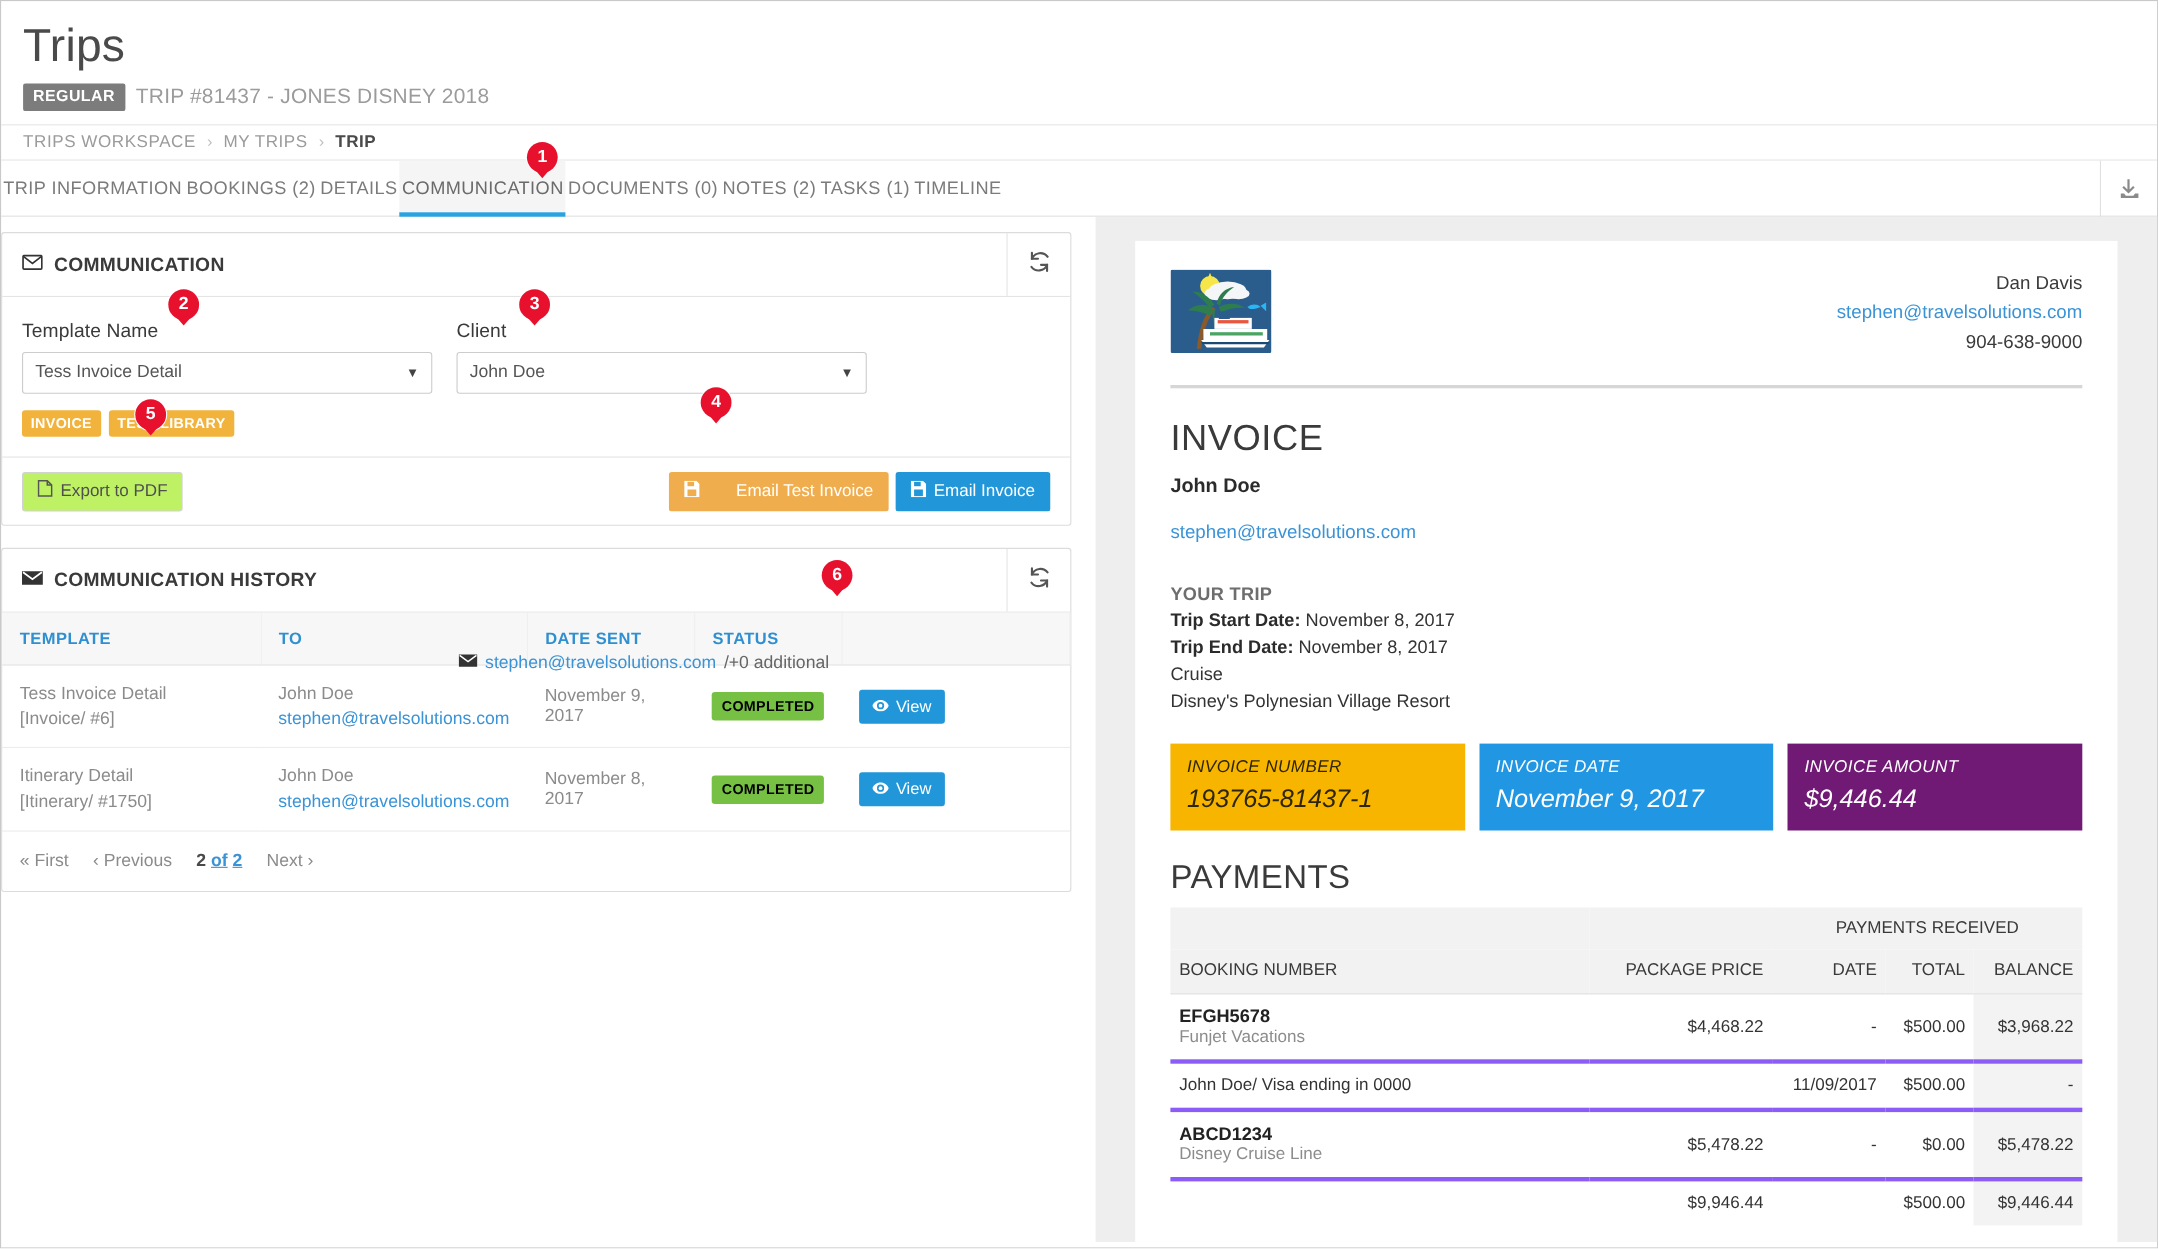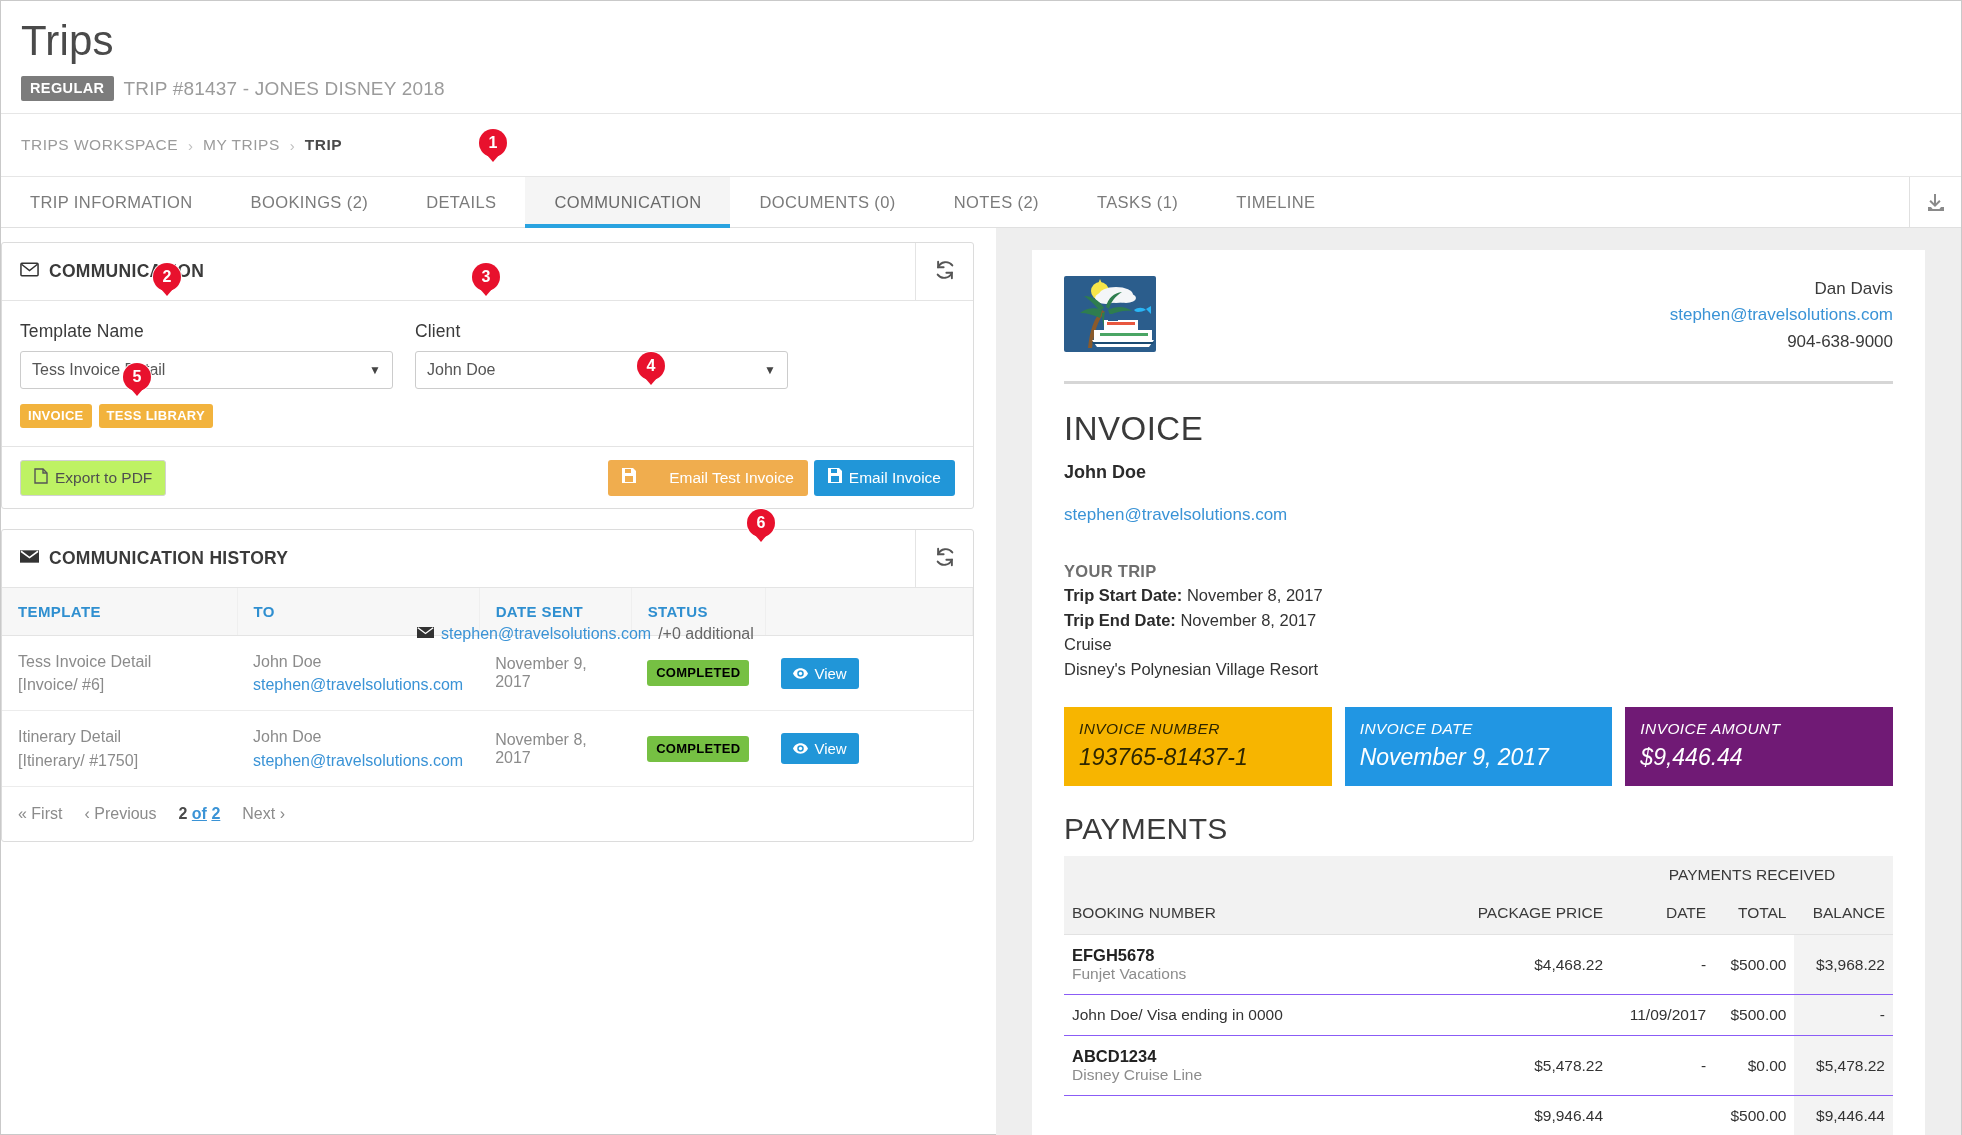--- a/index.html
+++ b/index.html
@@ -17,31 +17,31 @@
   .subrow { display: flex; align-items: center; gap: 10px; margin-top: 9px; }
   .badge-regular {
     background: #7c7c7c; color:#fff; font-size: 14.5px; font-weight: 700;
     padding: 4px 9px 5px; letter-spacing: .4px; border-radius: 2px;
   }
   .sub-text { font-size: 19px; color: #9b9b9b; letter-spacing: .2px; }
 
   
   .breadcrumb-bar {
     border-top: 1px solid #e6e6e6; border-bottom: 1px solid #e6e6e6;
-    height: 64px; display: flex; align-items: center; padding-left: 20px;
+    height: 33px; display: flex; align-items: center; padding-left: 20px;
   }
   .crumb { font-size: 15.5px; color: #9b9b9b; letter-spacing: .5px; }
   .crumb.active { color: #4a4a4a; font-weight: 700; }
   .crumb-sep { font-size: 15px; color: #c0c0c0; margin: 0 10px; }
 
   
   .tabs-bar { position: relative; height: 51px; border-bottom: 1px solid #e0e0e0; display:flex; align-items: stretch; }
   .tabs { display: flex; align-items: stretch; }
   .tab {
-    display:flex; align-items:center; padding: 0 29px;
+    display:flex; align-items:center; padding: 0 2px;
     font-size: 16.5px; color: #7b7b7b; letter-spacing: .4px; white-space: nowrap;
     position: relative;
   }
   .tab.active { background:#f5f5f5; color:#6a6a6a; }
   .tab.active::after {
     content:""; position:absolute; left:0; right:0; bottom:-1px; height:4px; background:#29a3e0;
   }
   .dl-cell {
     position: absolute; right: 0; top: 0; width: 52px; height: 51px;
     border-left: 1px solid #e0e0e0; display:flex; align-items:center; justify-content:center;
@@ -160,21 +160,21 @@
   table.pay .grp th {
     background:#f2f2f2; border:none; padding: 10px 8px; font-weight:400; color:#3a3a3a;
     text-align:center; font-size: 15.5px;
   }
   table.pay thead.cols th {
     background:#f2f2f2; font-weight:400; color:#3a3a3a; padding: 10px 8px 12px;
     border-bottom: 1px solid #e2e2e2; font-size: 15.5px;
   }
   table.pay th.l, table.pay td.l { text-align:left; }
   table.pay th.r, table.pay td.r { text-align:right; }
-  table.pay td { padding: 11px 8px; border-bottom: 1px solid #8b5cf6; color:#333; }
+  table.pay td { padding: 11px 8px; border-bottom: 4px solid #8b5cf6; color:#333; }
   td.bk b { font-size: 16.5px; color:#222; display:block; }
   td.bk span { color:#8c8c8c; font-size: 15.5px; }
   td.sub { padding-left: 26px; color:#333; }
   td.bal { background:#f3f3f3; }
   .total-blue { color:#3a93d6; }
   .total-red { color:#e8463a; }
   tr.totals td { font-weight:400; border-bottom:none; }
 
   
   .callout {

